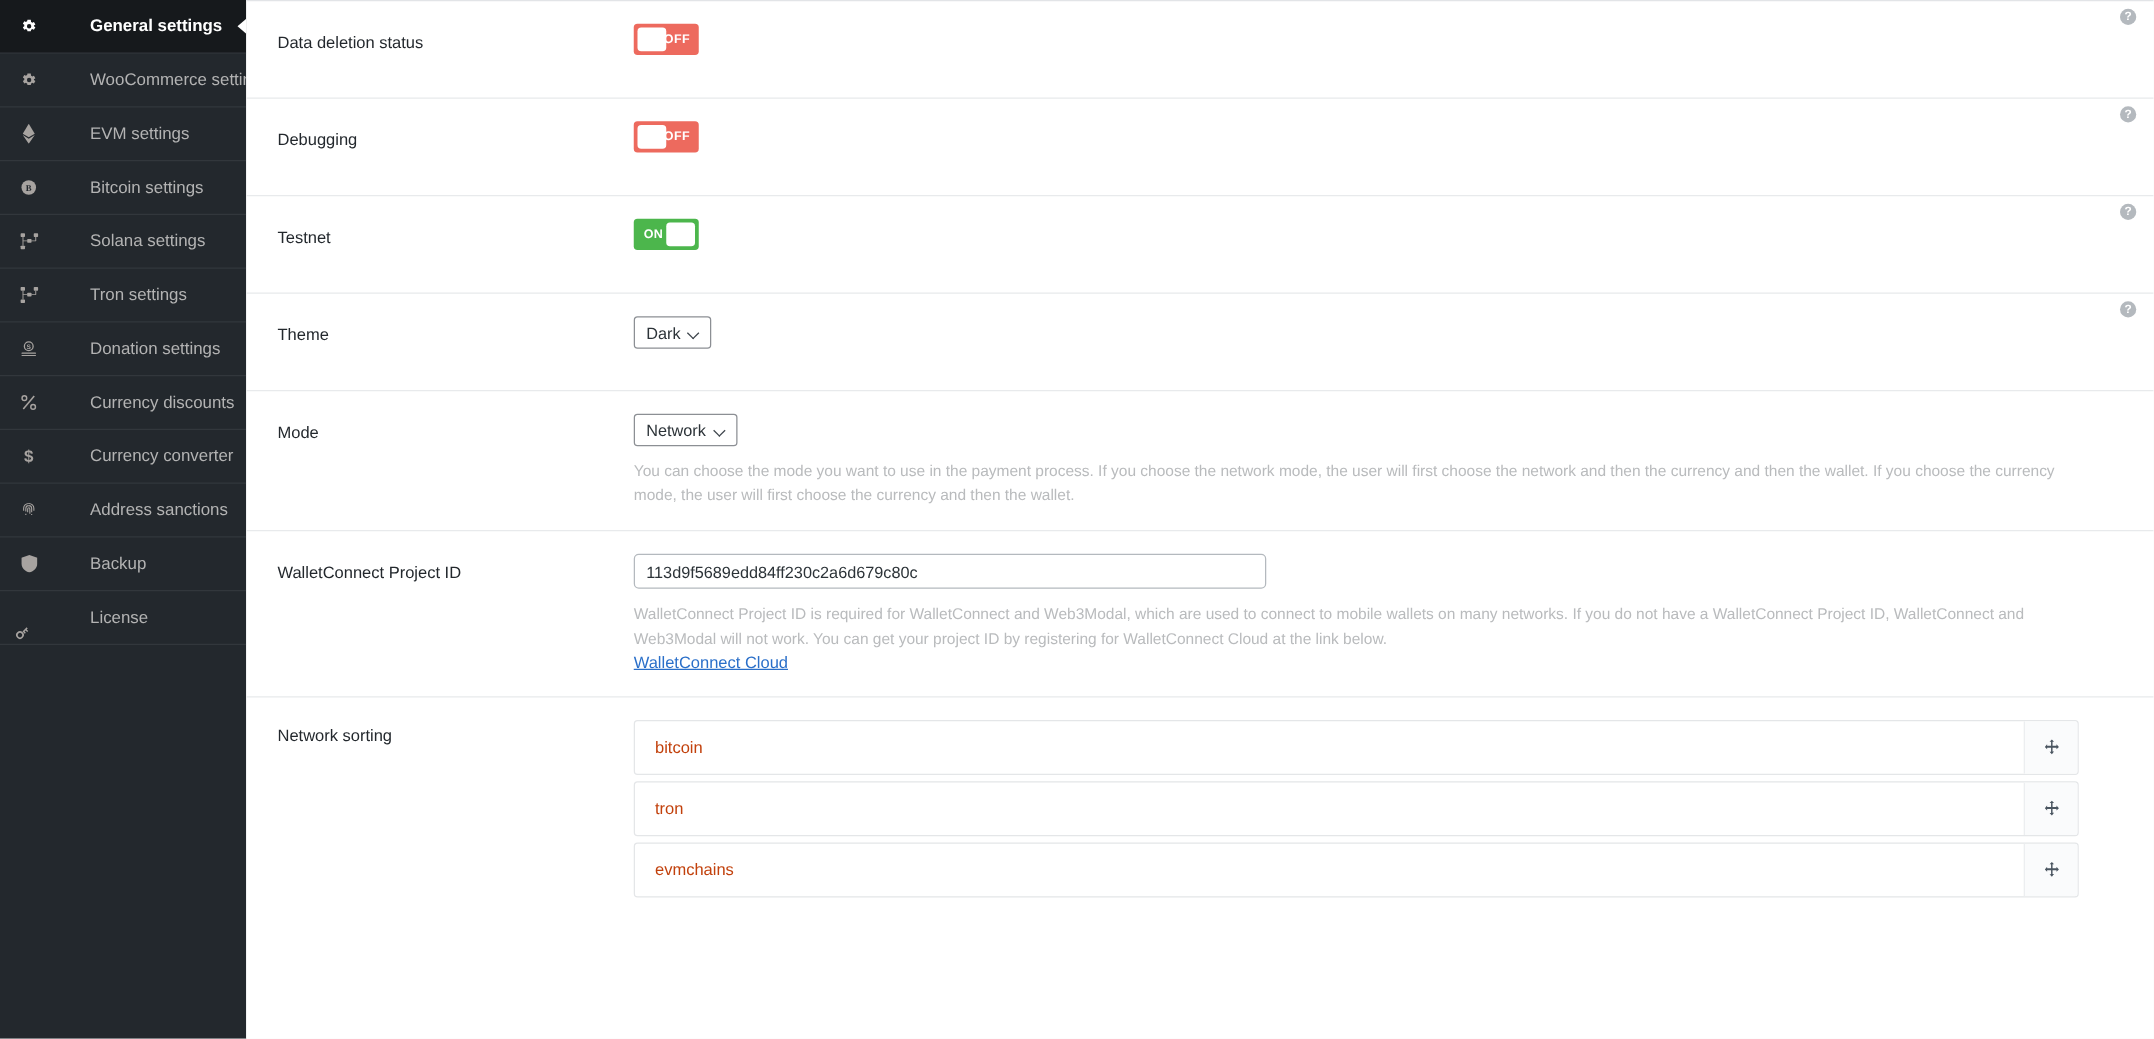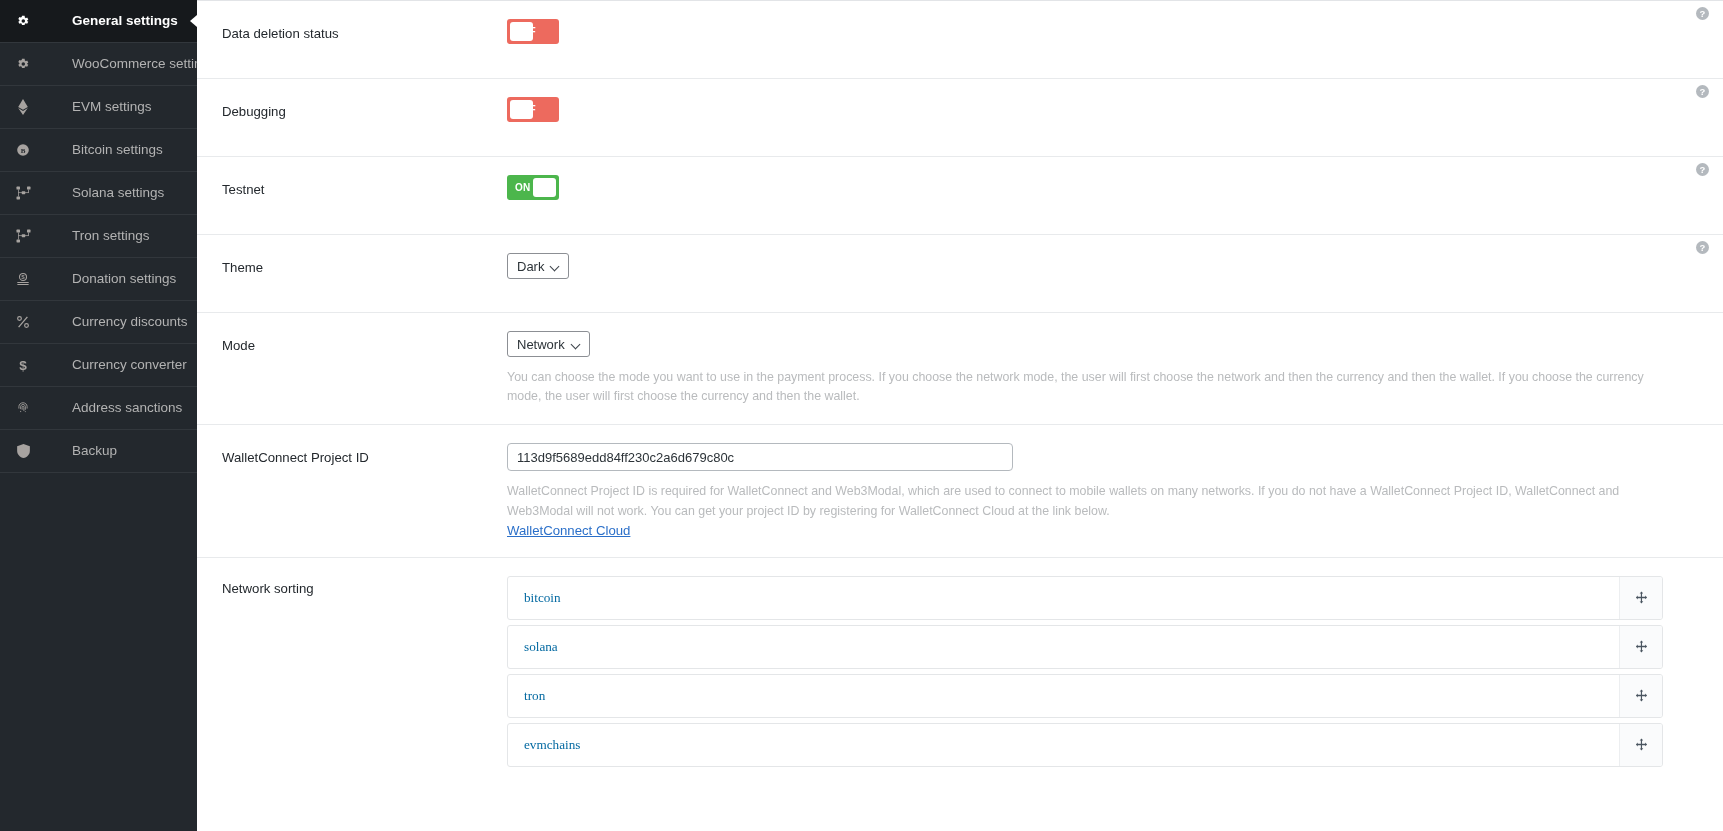--- a/index.html
+++ b/index.html
@@ -132,21 +132,21 @@
     border-radius: 3px;
     flex: 0 0 23px;
   }
   .toggle .tlabel {
     position: absolute;
     color: #ffffff;
     font-size: 10px;
     font-weight: bold;
     letter-spacing: .3px;
   }
-  .toggle.off .tlabel { right: 23px; }
+  .toggle.off .tlabel { right: 7px; }
   .toggle.on  .tlabel { left: 8px; }
 
   .desc {
     margin-top: 11px;
     font-size: 12.4px;
     color: #b9bbbd;
     line-height: 1.55;
     max-width: 1160px;
   }
   .desc.wide { max-width: 1155px; }
@@ -214,22 +214,21 @@
     margin-bottom: 5px;
     background: #ffffff;
     overflow: hidden;
   }
   .sort-item .si-name {
     flex: 1 1 auto;
     display: flex;
     align-items: center;
     padding-left: 16px;
     font-size: 13.2px;
-    color: #0369a1;
-    font-family: Liberation Serif, serif;
+    color: #c2410c;
   }
   .sort-item .si-handle {
     flex: 0 0 43px;
     border-left: 1px solid #eceef0;
     background: #fafbfc;
     display: flex;
     align-items: center;
     justify-content: center;
     cursor: move;
     color: #4a5560;
@@ -367,20 +366,29 @@
 
     <div class="nav-item">
       <span class="nav-icon">
         <svg width="13" height="14" viewBox="0 0 20 22" fill="currentColor">
             <path d="M10 0L0 3.5v7C0 16.5 4.5 20.8 10 22c5.5-1.2 10-5.5 10-11.5v-7L10 0z"></path>
           </svg>
       </span>
       <span class="nav-label">Backup</span>
     </div>
 
+    <div class="nav-item">
+      <span class="nav-icon">
+        <svg width="14" height="14" viewBox="0 0 24 24" fill="currentColor" transform="rotate(-45 12 12)">
+            <circle cx="7" cy="12" r="4.2" fill="none" stroke="currentColor" stroke-width="2.2"></circle>
+            <path d="M11 11h10v2h-2v3h-2v-3h-2v2.4h-2V11z"></path>
+          </svg>
+      </span>
+      <span class="nav-label">License</span>
+    </div>
   </nav>
 
   <main class="main">
 
     <section class="row">
       <div class="row-label">Data deletion status</div>
       <div class="row-field">
         <div class="toggle off">
           <span class="knob"></span>
           <span class="tlabel">OFF</span>
@@ -449,28 +457,20 @@
 
           <div class="sort-item">
             <div class="si-name">bitcoin</div>
             <div class="si-handle">
               <svg width="13" height="13" viewBox="0 0 24 24" fill="currentColor">
                   <path d="M12 1l3.2 3.6H13v5.8h5.8V8.2L22.4 12l-3.6 3.4v-2.2H13v5.8h2.2L12 23l-3.4-3.8h2.2v-5.8H5v2.2L1.6 12 5 8.2v2.2h5.8V4.6H8.6L12 1z"></path>
                 </svg>
             </div>
           </div>
 
-          <div class="sort-item">
-            <div class="si-name">solana</div>
-            <div class="si-handle">
-              <svg width="13" height="13" viewBox="0 0 24 24" fill="currentColor">
-                  <path d="M12 1l3.2 3.6H13v5.8h5.8V8.2L22.4 12l-3.6 3.4v-2.2H13v5.8h2.2L12 23l-3.4-3.8h2.2v-5.8H5v2.2L1.6 12 5 8.2v2.2h5.8V4.6H8.6L12 1z"></path>
-                </svg>
-            </div>
-          </div>
 
           <div class="sort-item">
             <div class="si-name">tron</div>
             <div class="si-handle">
               <svg width="13" height="13" viewBox="0 0 24 24" fill="currentColor">
                   <path d="M12 1l3.2 3.6H13v5.8h5.8V8.2L22.4 12l-3.6 3.4v-2.2H13v5.8h2.2L12 23l-3.4-3.8h2.2v-5.8H5v2.2L1.6 12 5 8.2v2.2h5.8V4.6H8.6L12 1z"></path>
                 </svg>
             </div>
           </div>
 

